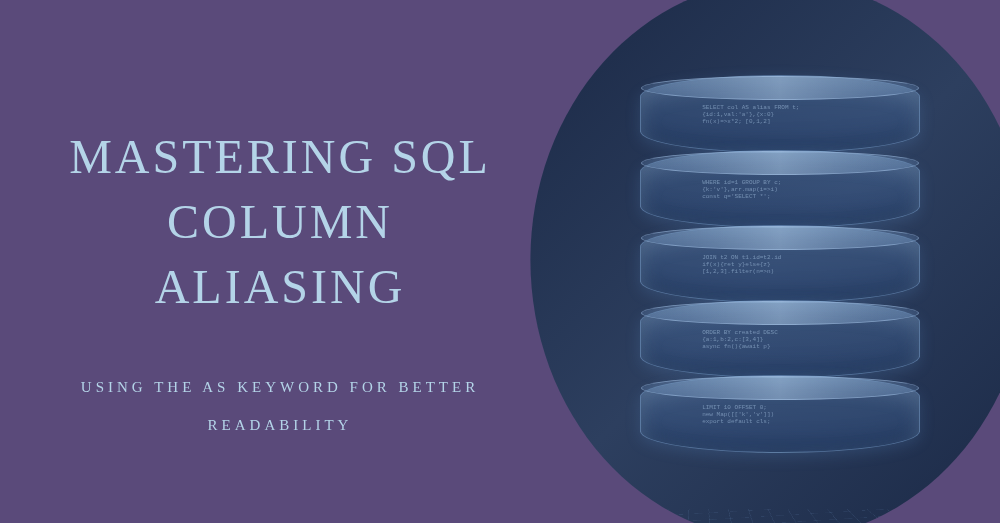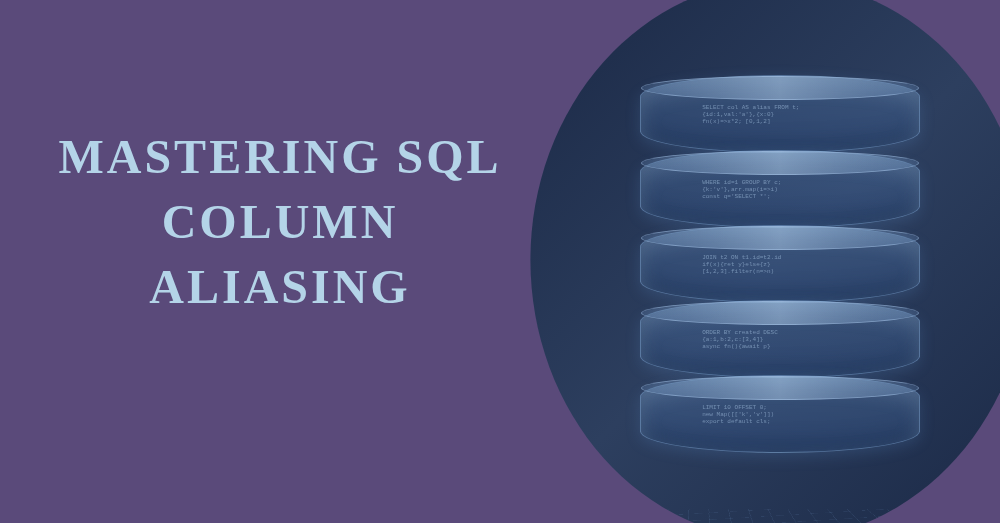--- a/index.html
+++ b/index.html
@@ -21,21 +21,21 @@
       position: absolute;
       left: 55px;
       top: 125px;
       width: 450px;
       text-align: center;
     }
 
     .title {
       color: #b4d4e8;
       font-size: 48px;
-      font-weight: 700;
+      font-weight: 400;
       letter-spacing: 3px;
       line-height: 1.35;
       margin-bottom: 50px;
       font-family: Georgia, serif;
     }
 
     .subtitle {
       color: #b4d4e8;
       font-size: 15px;
       font-weight: 400;
@@ -130,20 +130,21 @@
       overflow: hidden;
       white-space: pre;
       pointer-events: none;
     }
   </style>
 </head>
 <body>
 
 <div class="content-left">
   <h1 class="title">MASTERING SQL COLUMN ALIASING</h1>
+  <p class="subtitle">USING THE AS KEYWORD FOR BETTER READABILITY</p>
 </div>
 
 <div class="image-container">
   <div class="database-visual">
     <div class="grid-plane"></div>
     <div class="cylinder-stack">
       <div class="disk disk-1">
         <div class="code-overlay">SELECT col AS alias FROM t;
 {id:1,val:'a'},{x:0}
 fn(x)=&gt;x*2; [0,1,2]</div>

